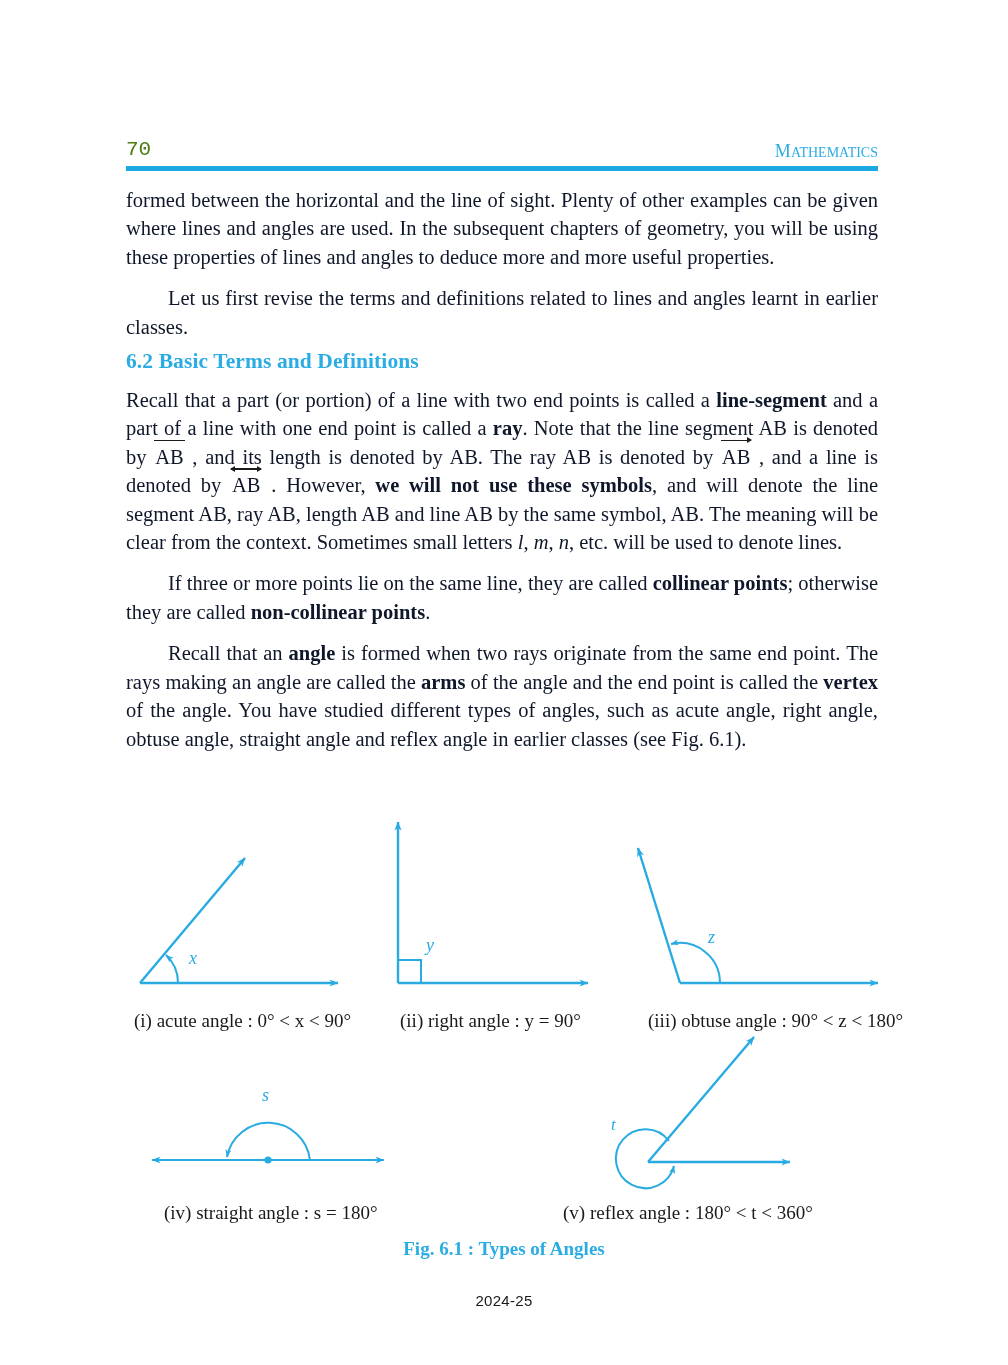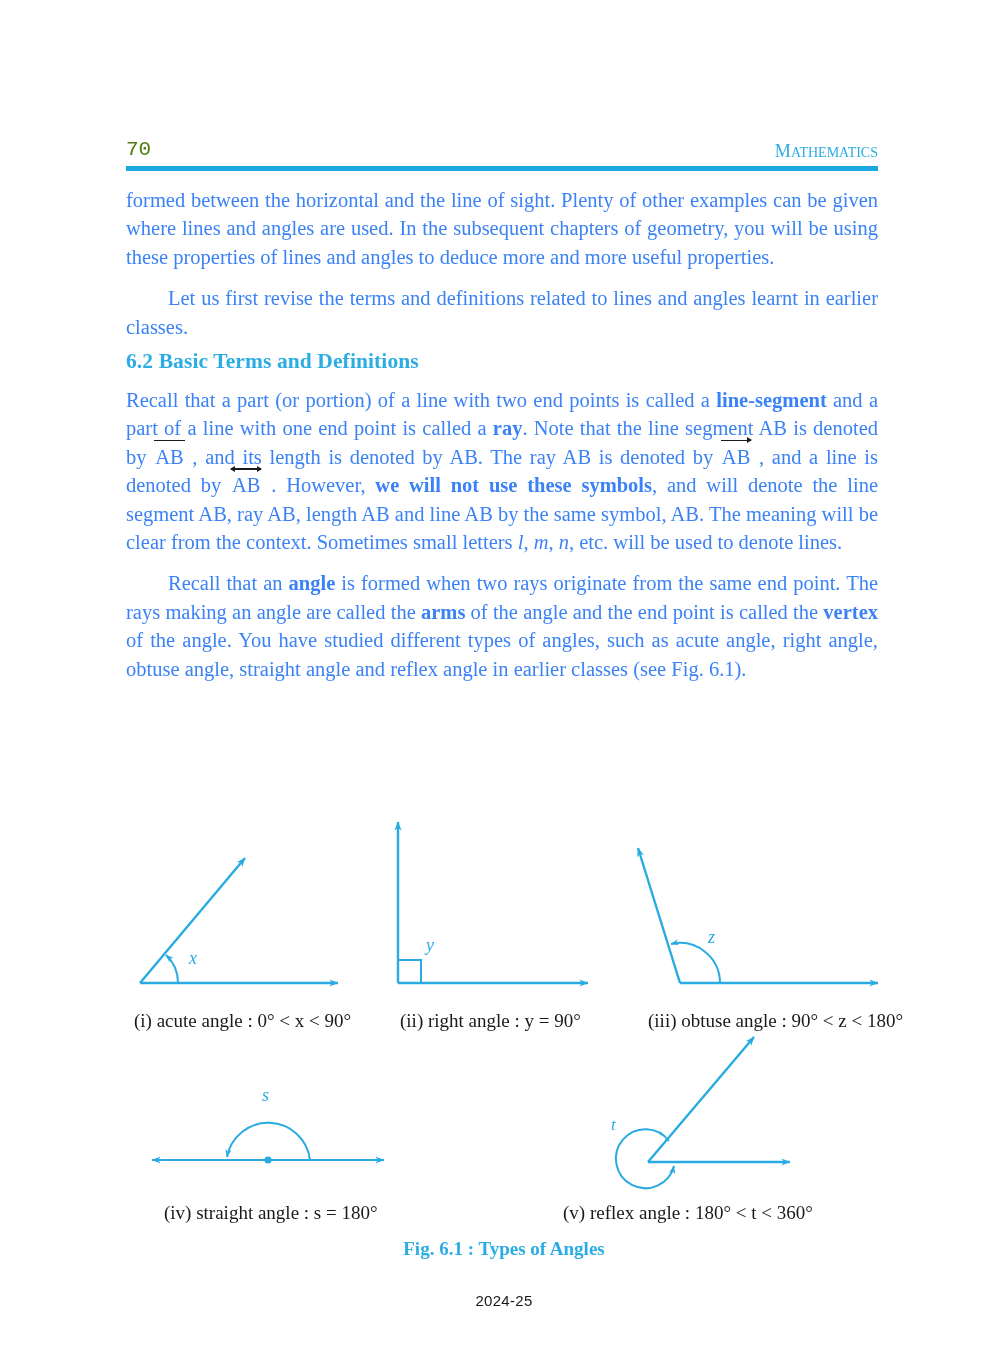--- a/index.html
+++ b/index.html
@@ -68,21 +68,21 @@
     left: 126px;
     top: 186px;
     width: 752px;
   }
   p.para {
     margin: 0;
     font-size: 20.5px;
     line-height: 28.4px;
     text-align: justify;
     text-justify: inter-word;
-    color: #3b82f6;
+    color: #0f172a;
   }
   p.indent { text-indent: 42px; }
   p.gap { margin-top: 13px; }
   h2.section-heading {
     margin: 8px 0 12px 0;
     font-size: 21.5px;
     font-weight: bold;
     color: #2BACE3;
     font-family: "Liberation Serif", serif;
     letter-spacing: 0.1px;
@@ -193,20 +193,21 @@
   <div class="content">
 
     <p class="para">formed between the horizontal and the line of sight. Plenty of other examples can be given where lines and angles are used. In the subsequent chapters of geometry, you will be using these properties of lines and angles to deduce more and more useful properties.</p>
 
     <p class="para indent gap">Let us first revise the terms and definitions related to lines and angles learnt in earlier classes.</p>
 
     <h2 class="section-heading">6.2 Basic Terms and Definitions</h2>
 
     <p class="para"><span>Recall that a part (or portion) of a line with two end points is called a </span><b>line-segment</b><span> and a part of a line with one end point is called a </span><b>ray</b><span>. Note that the line segment AB is denoted by </span><span class="notation segment"><span class="bar"></span><span class="letters">AB</span></span><span> , and its length is denoted by AB. The ray AB is denoted by </span><span class="notation ray"><span class="bar"></span><span class="letters">AB</span></span><span> , and a line is denoted by </span><span class="notation line"><span class="bar"></span><span class="letters">AB</span></span><span> . However, </span><b>we will not use these symbols</b><span>, and will denote the line segment AB, ray AB, length AB and line AB by the same symbol, AB. The meaning will be clear from the context. Sometimes small letters </span><i>l</i><span>, </span><i>m</i><span>, </span><i>n</i><span>, etc. will be used to denote lines.</span></p>
 
+    <p class="para indent gap"><span>If three or more points lie on the same line, they are called </span><b>collinear points</b><span>; otherwise they are called </span><b>non-collinear points</b><span>.</span></p>
 
     <p class="para indent gap"><span>Recall that an </span><b>angle</b><span> is formed when two rays originate from the same end point. The rays making an angle are called the </span><b>arms</b><span> of the angle and the end point is called the </span><b>vertex</b><span> of the angle. You have studied different types of angles, such as acute angle, right angle, obtuse angle, straight angle and reflex angle in earlier classes (see Fig. 6.1).</span></p>
   </div>
 
   <div class="figure-area">
     <svg class="figure-svg" width="1008" height="450" viewBox="0 0 1008 450">
       <defs>
         <marker id="ah" markerWidth="10" markerHeight="10" refX="8.6" refY="3.6" orient="auto" markerUnits="userSpaceOnUse">
           <path d="M0,0 L9,3.6 L0,7.2 L2.6,3.6 Z" fill="#29ABE2"></path>
         </marker>

